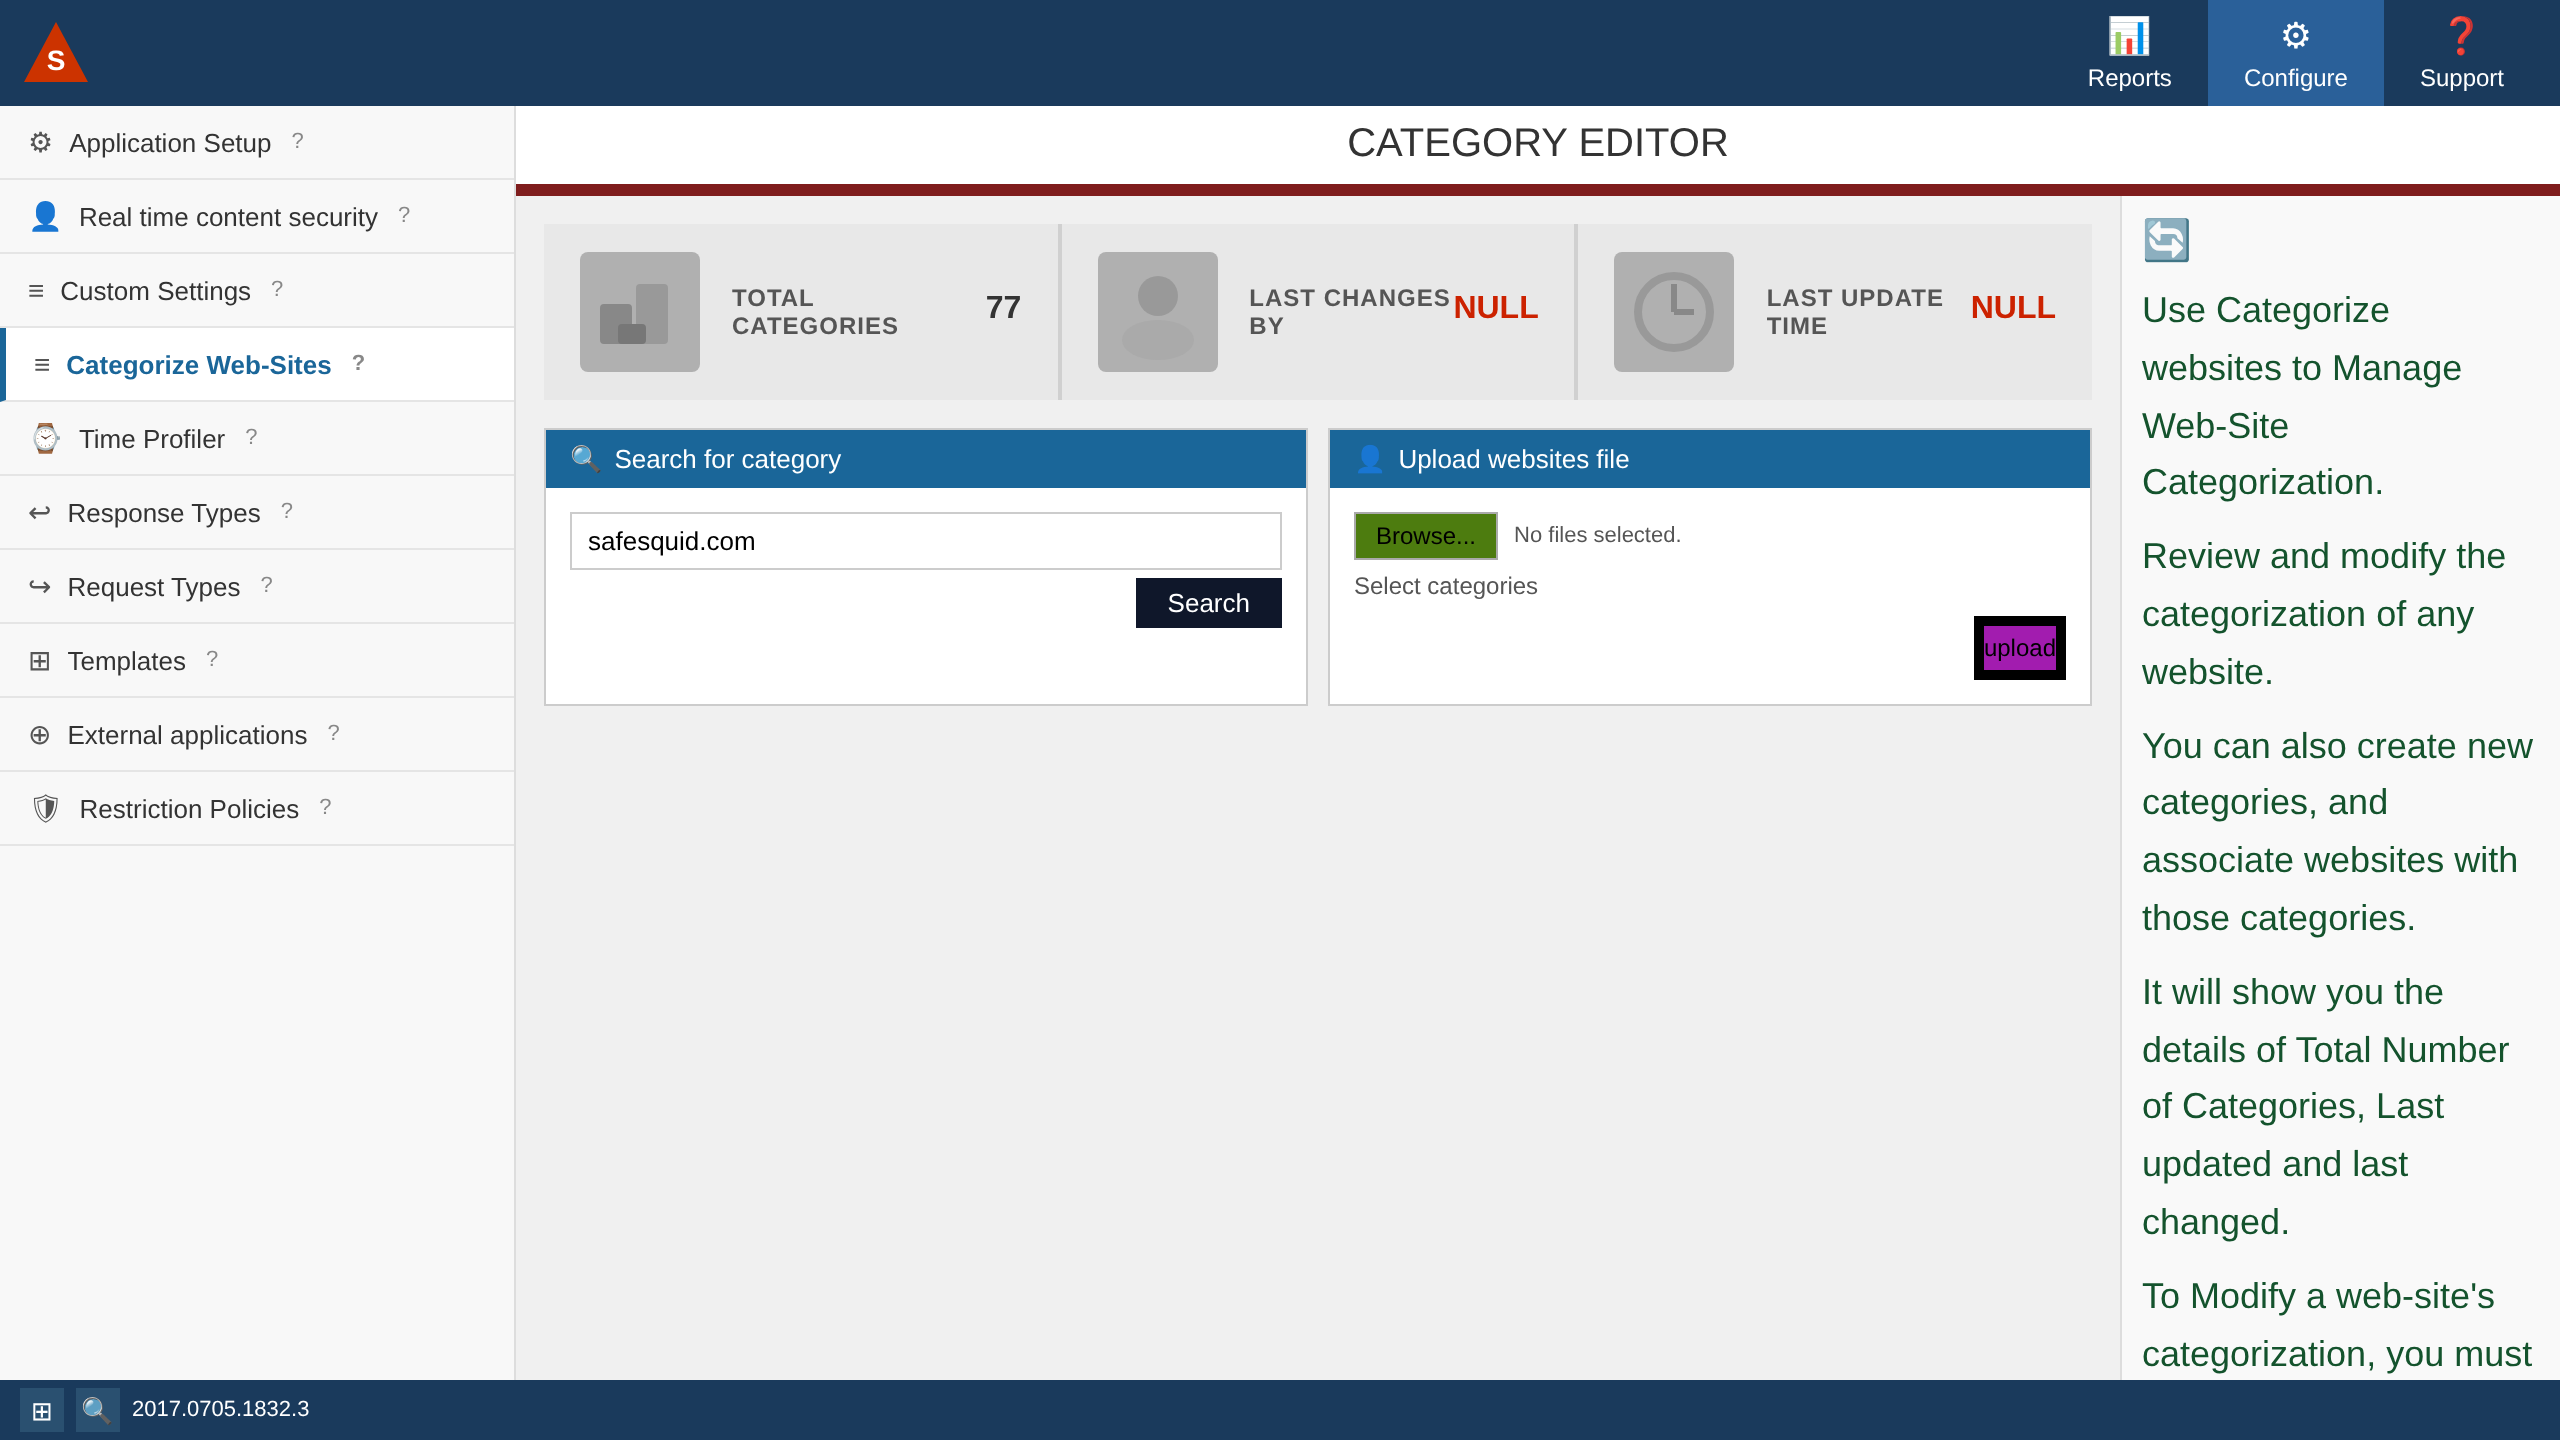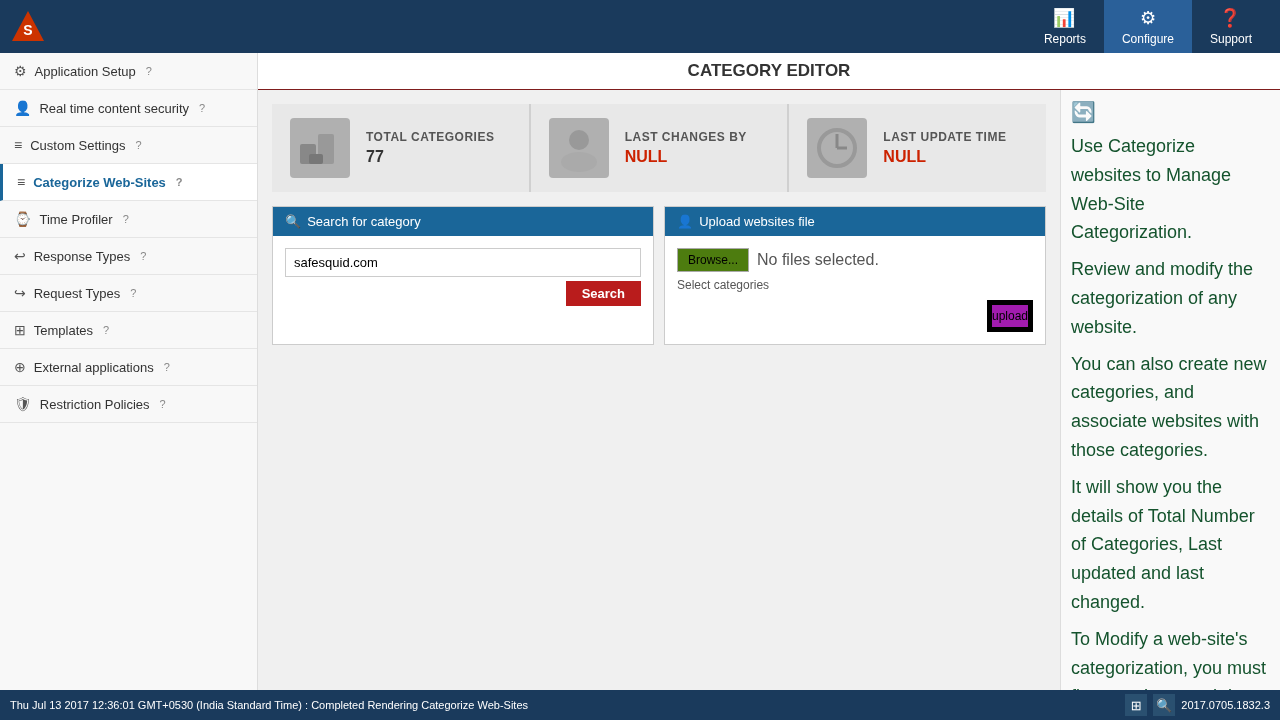--- a/index.html
+++ b/index.html
@@ -105,24 +105,24 @@
       display: flex;
       flex-direction: column;
       overflow: hidden;
     }
 
     
     #page-title-bar {
       background: white;
       text-align: center;
       padding: 8px;
-      font-size: 17px;
-      font-weight: bold;
+      font-size: 20px;
+      font-weight: normal;
       color: #333;
-      border-bottom: 1px solid #7f1d1d;
+      border-bottom: 6px solid #7f1d1d;
       flex-shrink: 0;
     }
 
     
     #content-with-panel {
       display: flex;
       flex: 1;
       overflow: hidden;
     }
 
@@ -154,21 +154,21 @@
       height: 60px;
       background: #b0b0b0;
       border-radius: 4px;
       display: flex;
       align-items: center;
       justify-content: center;
       font-size: 32px;
       color: #666;
       flex-shrink: 0;
     }
-    .stat-info { display: flex; flex-direction: column; }
+    .stat-info { display: flex; flex-direction: row; }
     .stat-label {
       font-size: 12px;
       color: #555;
       font-weight: bold;
       letter-spacing: 0.5px;
     }
     .stat-value {
       font-size: 16px;
       color: #333;
       font-weight: bold;
@@ -203,44 +203,43 @@
       padding: 6px 8px;
       border: 1px solid #ccc;
       font-size: 13px;
       margin-bottom: 4px;
     }
     #search-btn-row {
       display: flex;
       justify-content: flex-end;
     }
     .btn-primary {
-      background: #b91c1c;
+      background: #0f172a;
       color: white;
       border: none;
       padding: 5px 16px;
       font-size: 13px;
       cursor: pointer;
-      font-weight: bold;
     }
 
     
     #upload-row {
       display: flex;
       align-items: center;
       gap: 8px;
       margin-bottom: 6px;
     }
     .btn-browse {
       background: #4d7c0f;
       border: 1px solid #aaa;
       padding: 4px 10px;
       font-size: 12px;
       cursor: pointer;
     }
-    #no-file-text { color: #555; font-size: 16px; }
+    #no-file-text { color: #555; font-size: 11px; }
     #select-cat-text { color: #555; font-size: 12px; margin-bottom: 8px; display: block; }
     .btn-upload {
       background: #a21caf;
       border: 5px solid #000000;
       padding: 4px 0;
       font-size: 12px;
       cursor: pointer;
       float: right;
     }
 
@@ -491,19 +490,18 @@
           <p>You can also create new categories, and associate websites with those categories.</p>
           <p>It will show you the details of Total Number of Categories, Last updated and last changed.</p>
           <p>To Modify a web-site's categorization, you must first use the search box to view its existing categorization.</p>
         </div>
       </div>
     </div>
   </div>
 </div>
 
 <div id="statusbar">
-  <span>Thu Jul 13 2017 12:36:01 GMT+0530 (India Standard Time) : Completed Rendering Categorize Web-Sites</span>
   <div id="statusbar-right">
     <div class="statusbar-icon">⊞</div>
     <div class="statusbar-icon">🔍</div>
     <span>2017.0705.1832.3</span>
   </div>
 </div>
 
 </body></html>

